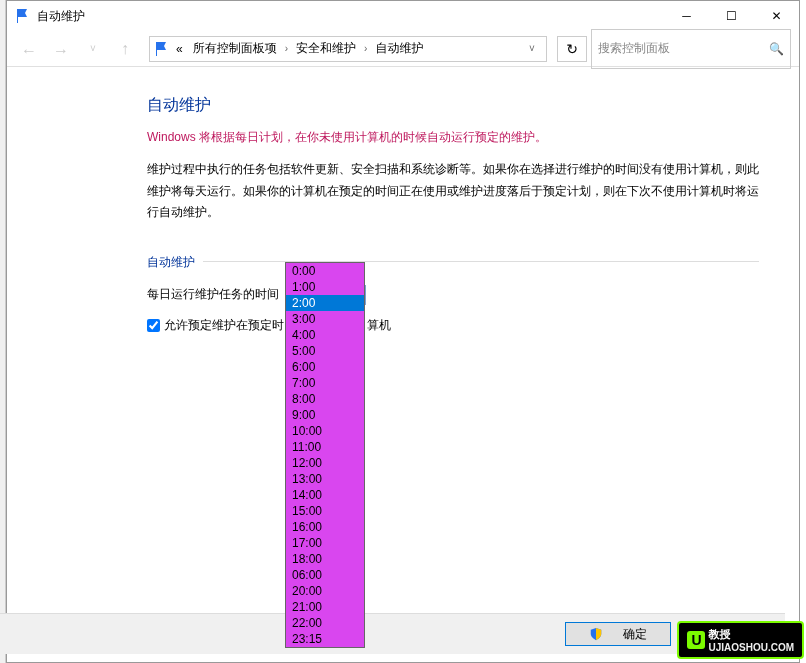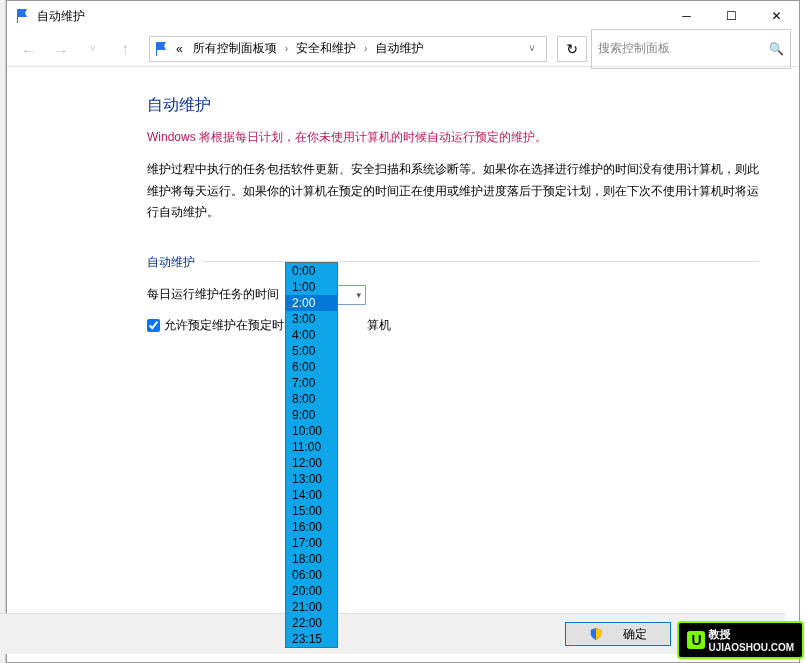--- a/index.html
+++ b/index.html
@@ -25,21 +25,21 @@
   .page-title { color: #003399; font-size: 16px; font-weight: normal; margin-bottom: 12px; }
   .desc1 { font-size: 12px; color: #be185d; margin-bottom: 12px; line-height: 1.6; }
   .desc2 { font-size: 12px; color: #000; line-height: 1.8; margin-bottom: 28px; }
   .section-label { font-size: 12px; color: #003399; margin-bottom: 8px; }
   .form-row { display: flex; align-items: center; font-size: 12px; margin-bottom: 12px; }
   .form-row label { margin-right: 12px; }
   .combo { border: 1px solid #7a9ecf; height: 20px; width: 75px; display: flex; align-items: center; justify-content: space-between; padding: 0 4px; font-size: 12px; background: #fff; }
   .combo .chev { font-size: 9px; color: #555; }
   .check-row { display: flex; align-items: center; font-size: 12px; gap: 4px; }
   .check-row input { width: 13px; height: 13px; }
-  .dropdown-list { position: absolute; left: 278px; top: 261px; width: 53px; border: 1px solid #666; background: #0ea5e9; z-index: 100; }
+  .dropdown-list { position: absolute; left: 278px; top: 261px; width: 80px; border: 1px solid #666; background: #d946ef; z-index: 100; }
   .dropdown-list div { font-size: 12px; padding: 1px 6px; color: #000; height: 16px; line-height: 14px; }
   .dropdown-list div.selected { background: #0078d7; color: #fff; }
   .button-bar { position: absolute; bottom: 8px; right: 14px; display: flex; gap: 8px; background: #f0f0f0; padding: 8px 0 8px 200px; width: 100%; justify-content: flex-end; border-top: 1px solid #ddd; }
   .btn { width: 106px; height: 24px; border: 1px solid #adadad; background: #e1e1e1; font-size: 12px; display: flex; align-items: center; justify-content: center; gap: 20px; }
   .btn.primary { border: 1px solid #0078d7; }
   .shield { width: 14px; height: 14px; }
   .watermark { position: absolute; right: 2px; bottom: 4px; z-index: 200; }
   .watermark-badge { background: #000; color: #fff; font-size: 11px; font-weight: bold; padding: 4px 8px; border-radius: 4px; border: 2px solid #7cfc00; display: flex; align-items: center; gap: 3px; white-space: nowrap; }
   .watermark-u { background: #7cfc00; color: #000; width: 18px; height: 18px; border-radius: 3px; display:flex; align-items:center; justify-content:center; font-size:14px; }
   .watermark-sub { font-size: 10px; color: #eee; text-align:left; }

